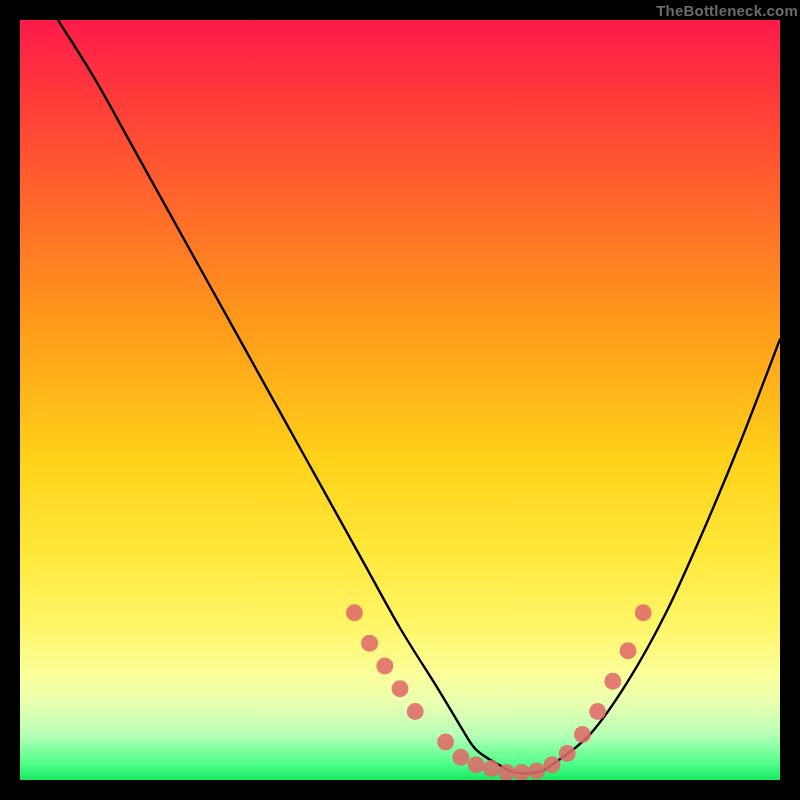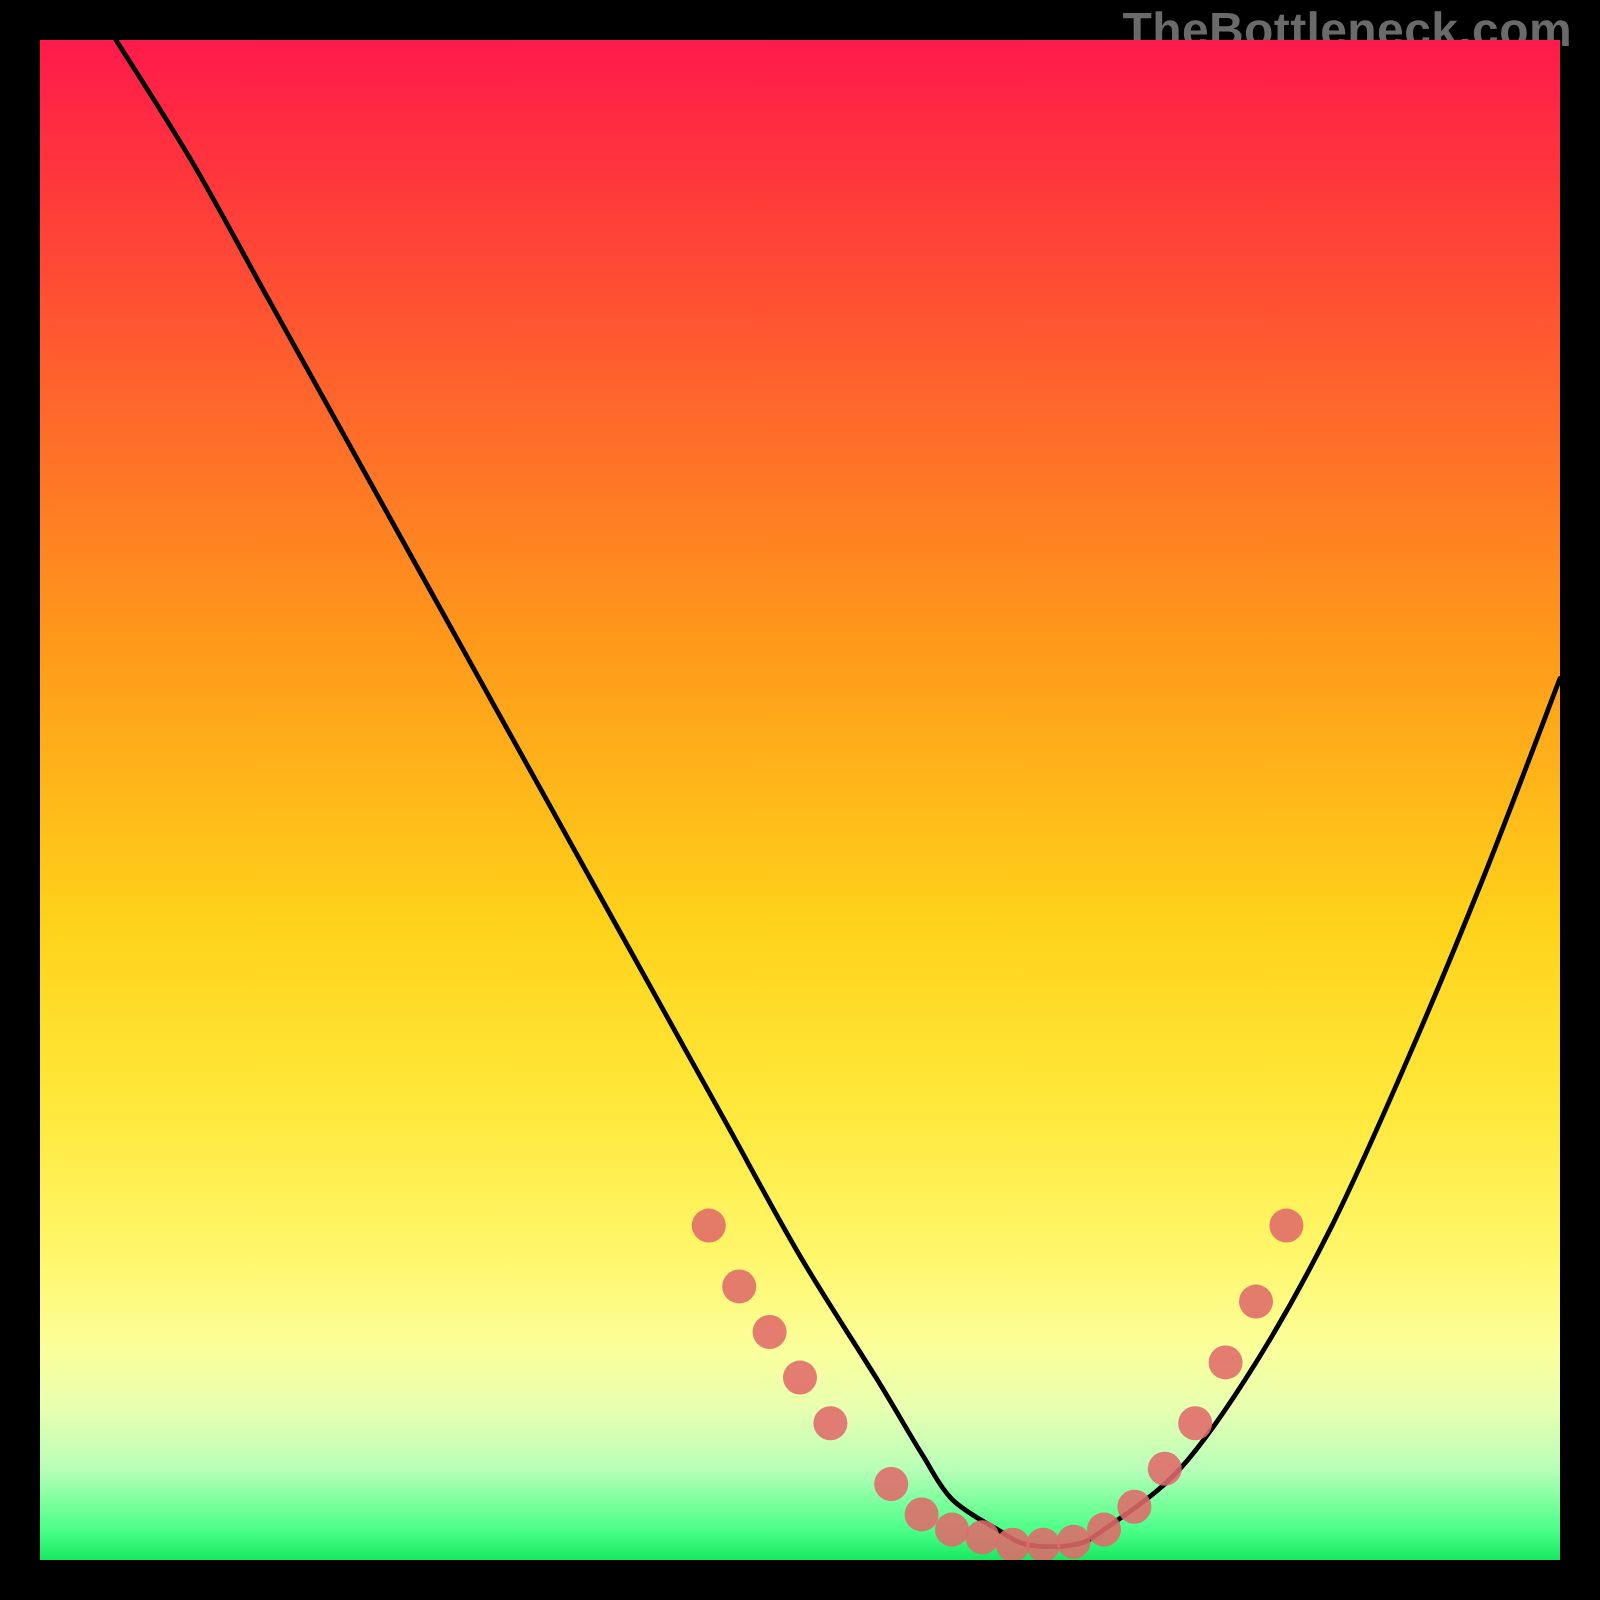--- a/index.html
+++ b/index.html
@@ -45,22 +45,22 @@
     position: absolute;
     left: 0;
     top: 0;
     width: 760px;
     height: 760px;
     pointer-events: none;
   }
   .watermark {
     position: absolute;
     top: 2px;
-    right: 14px;
-    font-size: 24px;
+    right: 2px;
+    font-size: 15px;
     font-weight: 600;
     color: #6a6a6a;
     letter-spacing: 0.2px;
   }
 </style>
 </head>
 <body>
 
 <div class="frame">
 

